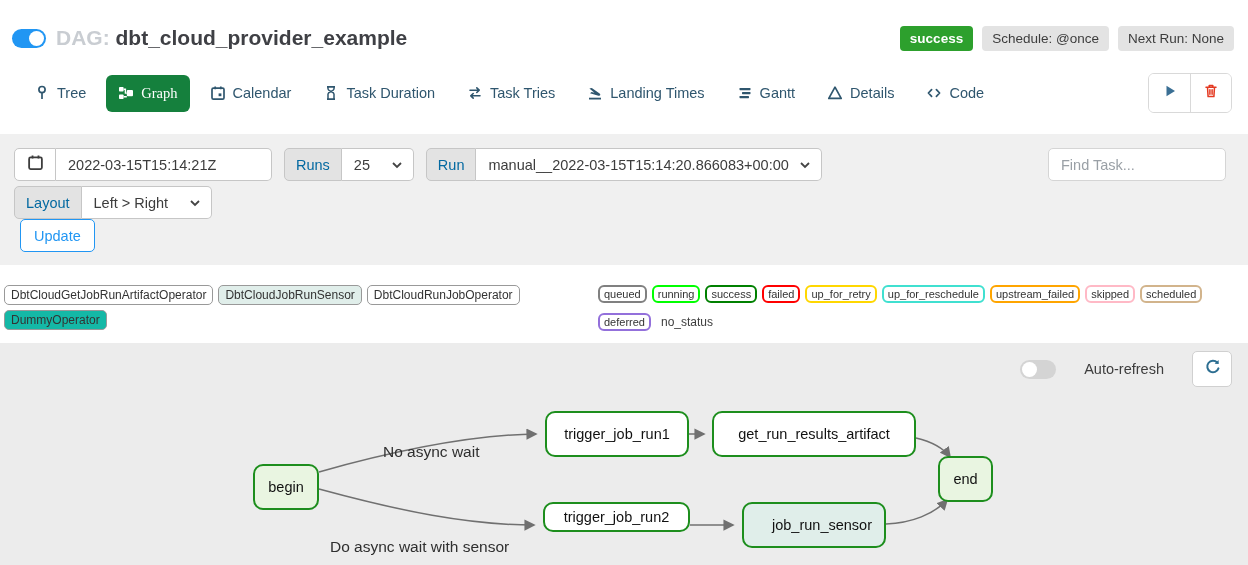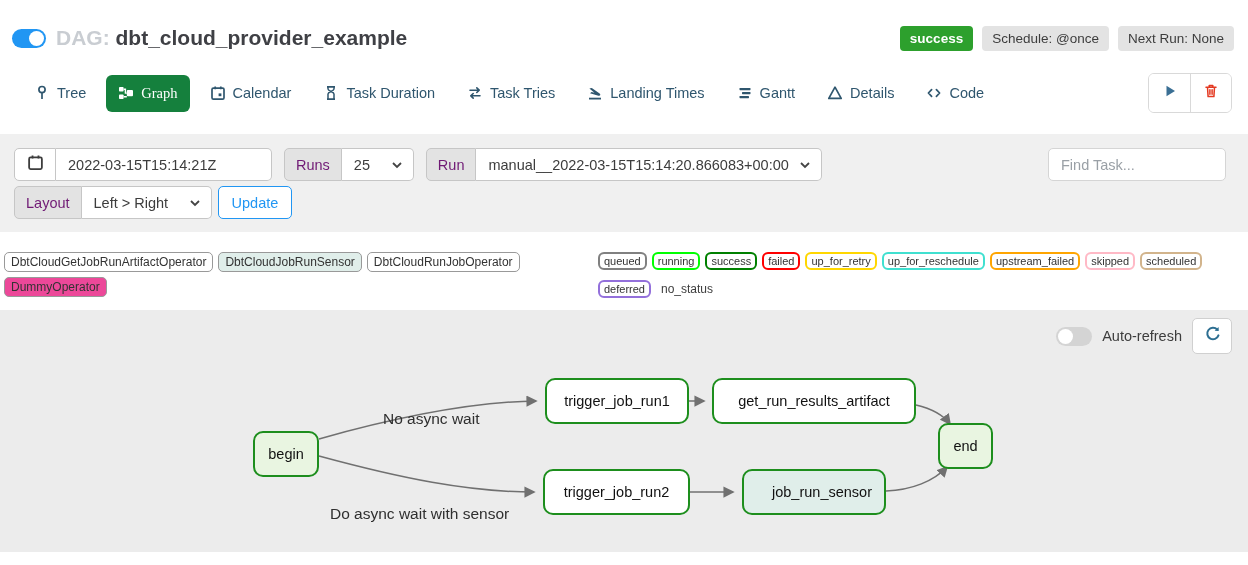--- a/index.html
+++ b/index.html
@@ -22,24 +22,24 @@
          padding:10px 12px; border-radius:6px; cursor:pointer; white-space:nowrap; margin-right:8px; }
   .tab svg { display:block; }
   .tab.active { background:#15803d; color:#fff;font-family:Liberation Serif, serif; }
   .tab-actions { margin-left:auto; display:flex; border:1px solid #d9d9d9; border-radius:6px; overflow:hidden; background:#fff; }
   .tab-actions .abtn { width:41px; height:38px; display:flex; align-items:center; justify-content:center; cursor:pointer; background:#fff; }
   .tab-actions .abtn + .abtn { border-left:1px solid #d9d9d9; }
 
   
   .filters { margin-top:18px; background:#f0f0f0; padding:14px 14px 13px 14px; }
   .frow { display:flex; align-items:flex-start; }
-  .frow + .frow { margin-top:5px; }
+  .frow + .frow { margin-top:5px;flex-direction:column; }
   .grp { display:flex; align-items:stretch; height:33px; }
   .addon { background:#e3e3e3; border:1px solid #c6c6c6; display:flex; align-items:center;
-           padding:0 11px; font-size:14.5px; color:#701a75; white-space:nowrap; }
+           padding:0 11px; font-size:14.5px; color:#0369a1; white-space:nowrap; }
   .grp > :first-child { border-radius:5px 0 0 5px; }
   .grp > :last-child { border-radius:0 5px 5px 0; }
   .grp > * + * { border-left:none !important; }
   .ibtn { background:#fff; border:1px solid #c6c6c6; width:42px; display:flex; align-items:center; justify-content:center; cursor:pointer; }
   .tinput { background:#fff; border:1px solid #c6c6c6; font-size:14.5px; color:#3d3d3d; padding:0 12px; height:33px; outline:none; font-family:"Liberation Sans",sans-serif;}
   .sel { background:#fff; border:1px solid #c6c6c6; display:flex; align-items:center; gap:10px;
          padding:0 10px 0 12px; font-size:14.5px; color:#3d3d3d; cursor:pointer; white-space:nowrap; }
   .sel .chev { display:flex; }
   .sp { width:12px; }
   .find-task { margin-left:auto; margin-right:8px; width:178px; border-radius:5px; border:1px solid #d5d5d5; }
@@ -55,38 +55,38 @@
           padding:2px 6px; white-space:nowrap; }
   .spill { font-size:11px; color:#333; background:#fff; border-radius:6px; border:2px solid #888;
            padding:1px 4px; white-space:nowrap; }
   .lb { width:100%; height:0; }
   .st-queued{border-color:#808080} .st-running{border-color:#00ff00} .st-success{border-color:#008000}
   .st-failed{border-color:#ff0000} .st-retry{border-color:#ffd700} .st-resched{border-color:#40e0d0}
   .st-upfail{border-color:#ffa500} .st-skipped{border-color:#ffb9c6} .st-sched{border-color:#d2b48c}
   .st-deferred{border-color:#9370db}
   .no-status { font-size:12px; color:#3d3d3d; margin-left:5px; }
   .op-sensor { background:#e0eeea; }
-  .op-dummy { background:#ec4899; }
+  .op-dummy { background:#14b8a6; }
 
   
   .graph { position:relative; margin-top:12px; height:242px; background:#ececec; }
-  .refresh-row { position:absolute; top:8px; right:16px; display:flex; align-items:center; gap:10px; }
+  .refresh-row { position:absolute; top:8px; right:16px; display:flex; align-items:center; gap:28px; }
   .toggle-off { width:36px; height:19px; border-radius:10px; background:#d4d4d4; position:relative; cursor:pointer; }
   .toggle-off .knob { position:absolute; left:2px; top:2px; width:15px; height:15px; border-radius:50%; background:#fff; }
   .ar-label { font-size:14.5px; color:#3d3d3d; }
   .rbtn { width:40px; height:36px; background:#fff; border:1px solid #d0d0d0; border-radius:5px;
           display:flex; align-items:center; justify-content:center; cursor:pointer; }
   .edges { position:absolute; inset:0; }
   .node { position:absolute; border:2.5px solid #1d8e1d; border-radius:10px; display:flex;
           align-items:center; justify-content:center; font-size:14.5px; color:#111; cursor:pointer; background:#fff; }
   .n-begin { left:253px; top:113px; width:66px; height:46px; background:#e9f5e1;margin-top:8px; }
   .n-run1  { left:545px; top:68px;  width:144px; height:46px; }
   .n-art   { left:712px; top:68px;  width:204px; height:46px; }
   .n-end   { left:938px; top:113px; width:55px;  height:46px; background:#e9f5e1; }
-  .n-run2  { left:543px; top:159px; width:147px; height:46px; }
+  .n-run2  { left:543px; top:159px; width:147px; height:30px; }
   .n-sensor{ left:742px; top:159px; width:144px; height:46px; background:#e0eeea;padding-left:16px; }
   .elabel { position:absolute; font-size:15.5px; color:#2f2f2f; white-space:nowrap; }
   .el-1 { left:383px; top:100px; }
   .el-2 { left:330px; top:195px; }
 </style>
 </head>
 <body>
 
 <div class="hdr">
   <div class="toggle-on">

